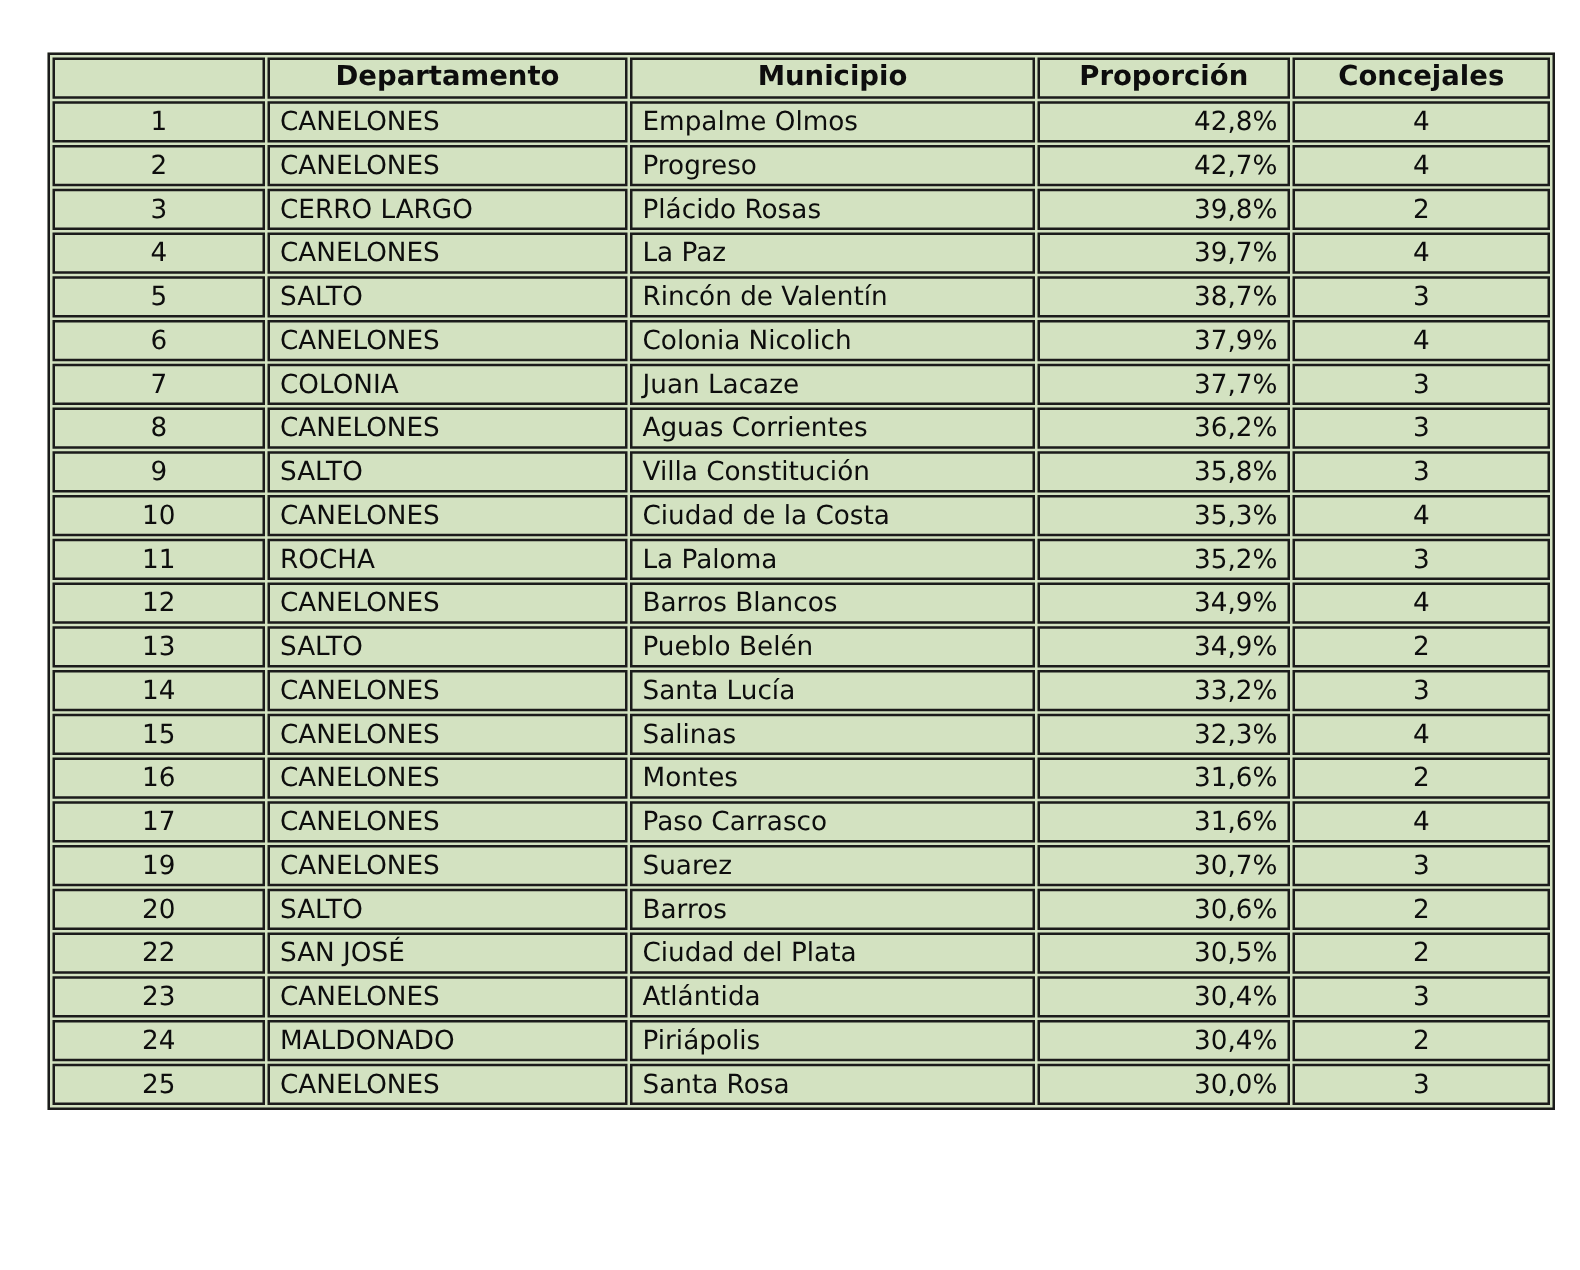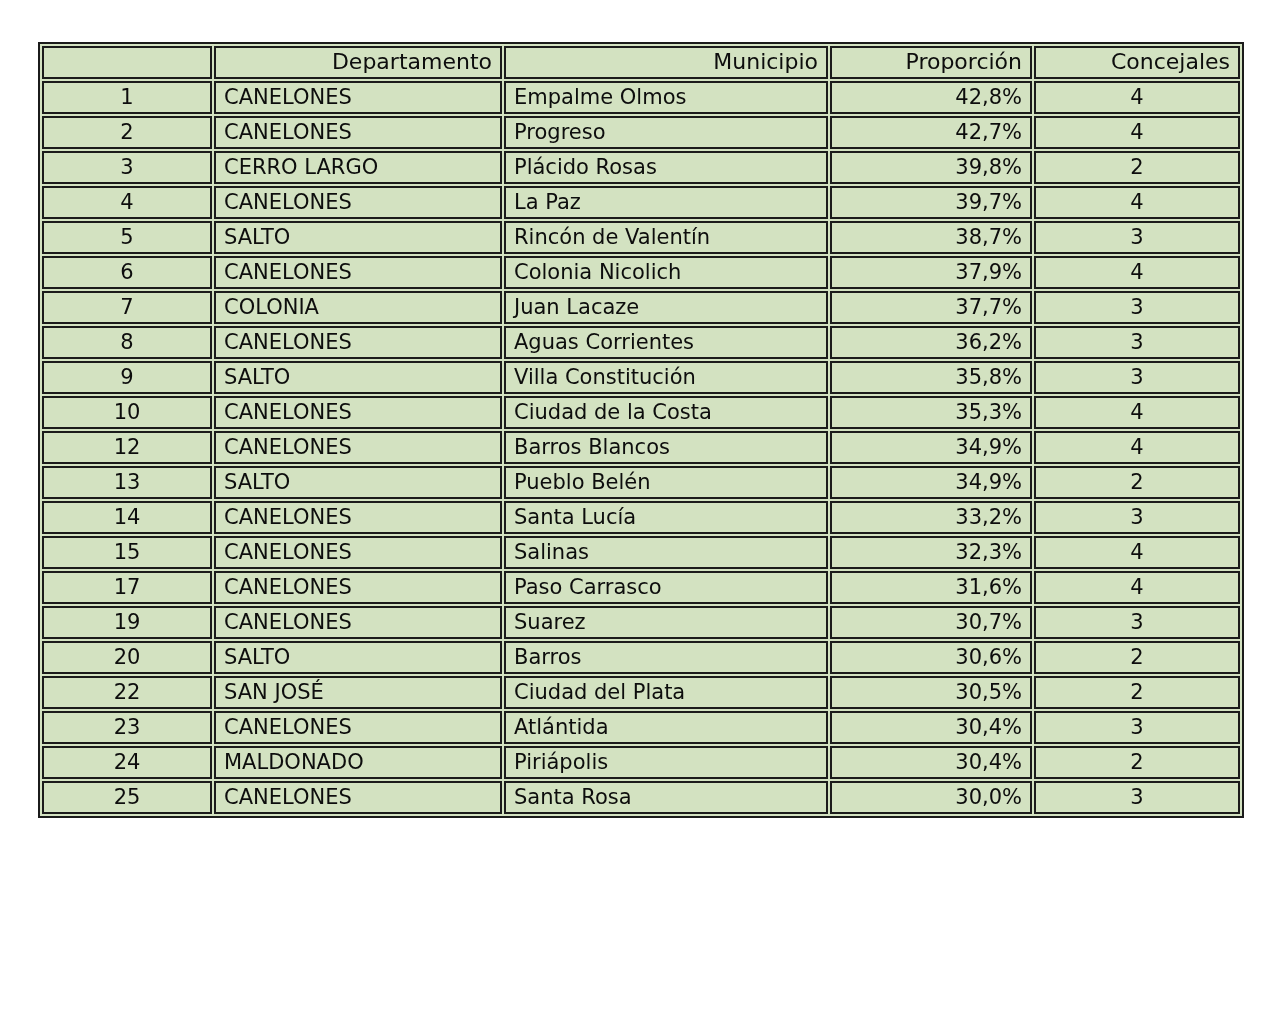--- a/index.html
+++ b/index.html
@@ -32,23 +32,23 @@
     height: 33px;
     padding: 0 8px;
     color: #0d0d0d;
     font-size: 21px;
     line-height: 1.1;
     white-space: nowrap;
     overflow: hidden;
     vertical-align: middle;
   }
   table.ranking th {
-    font-weight: normal;
+    font-weight: bold;
     font-size: 22px;
-    text-align: right;
+    text-align: center;
   }
   td.c-rank       { text-align: center; }
   td.c-depto      { text-align: left; }
   td.c-muni       { text-align: left; }
   td.c-prop       { text-align: right; }
   td.c-conc       { text-align: center; }
 </style>
 </head>
 <body>
 
@@ -135,20 +135,27 @@
     <td class="c-conc">3</td>
   </tr>
         <tr>
     <td class="c-rank">10</td>
     <td class="c-depto">CANELONES</td>
     <td class="c-muni">Ciudad de la Costa</td>
     <td class="c-prop">35,3%</td>
     <td class="c-conc">4</td>
   </tr>
         <tr>
+    <td class="c-rank">11</td>
+    <td class="c-depto">ROCHA</td>
+    <td class="c-muni">La Paloma</td>
+    <td class="c-prop">35,2%</td>
+    <td class="c-conc">3</td>
+  </tr>
+        <tr>
     <td class="c-rank">12</td>
     <td class="c-depto">CANELONES</td>
     <td class="c-muni">Barros Blancos</td>
     <td class="c-prop">34,9%</td>
     <td class="c-conc">4</td>
   </tr>
         <tr>
     <td class="c-rank">13</td>
     <td class="c-depto">SALTO</td>
     <td class="c-muni">Pueblo Belén</td>
@@ -161,20 +168,27 @@
     <td class="c-muni">Santa Lucía</td>
     <td class="c-prop">33,2%</td>
     <td class="c-conc">3</td>
   </tr>
         <tr>
     <td class="c-rank">15</td>
     <td class="c-depto">CANELONES</td>
     <td class="c-muni">Salinas</td>
     <td class="c-prop">32,3%</td>
     <td class="c-conc">4</td>
+  </tr>
+        <tr>
+    <td class="c-rank">16</td>
+    <td class="c-depto">CANELONES</td>
+    <td class="c-muni">Montes</td>
+    <td class="c-prop">31,6%</td>
+    <td class="c-conc">2</td>
   </tr>
         <tr>
     <td class="c-rank">17</td>
     <td class="c-depto">CANELONES</td>
     <td class="c-muni">Paso Carrasco</td>
     <td class="c-prop">31,6%</td>
     <td class="c-conc">4</td>
   </tr>
         <tr>
     <td class="c-rank">19</td>

